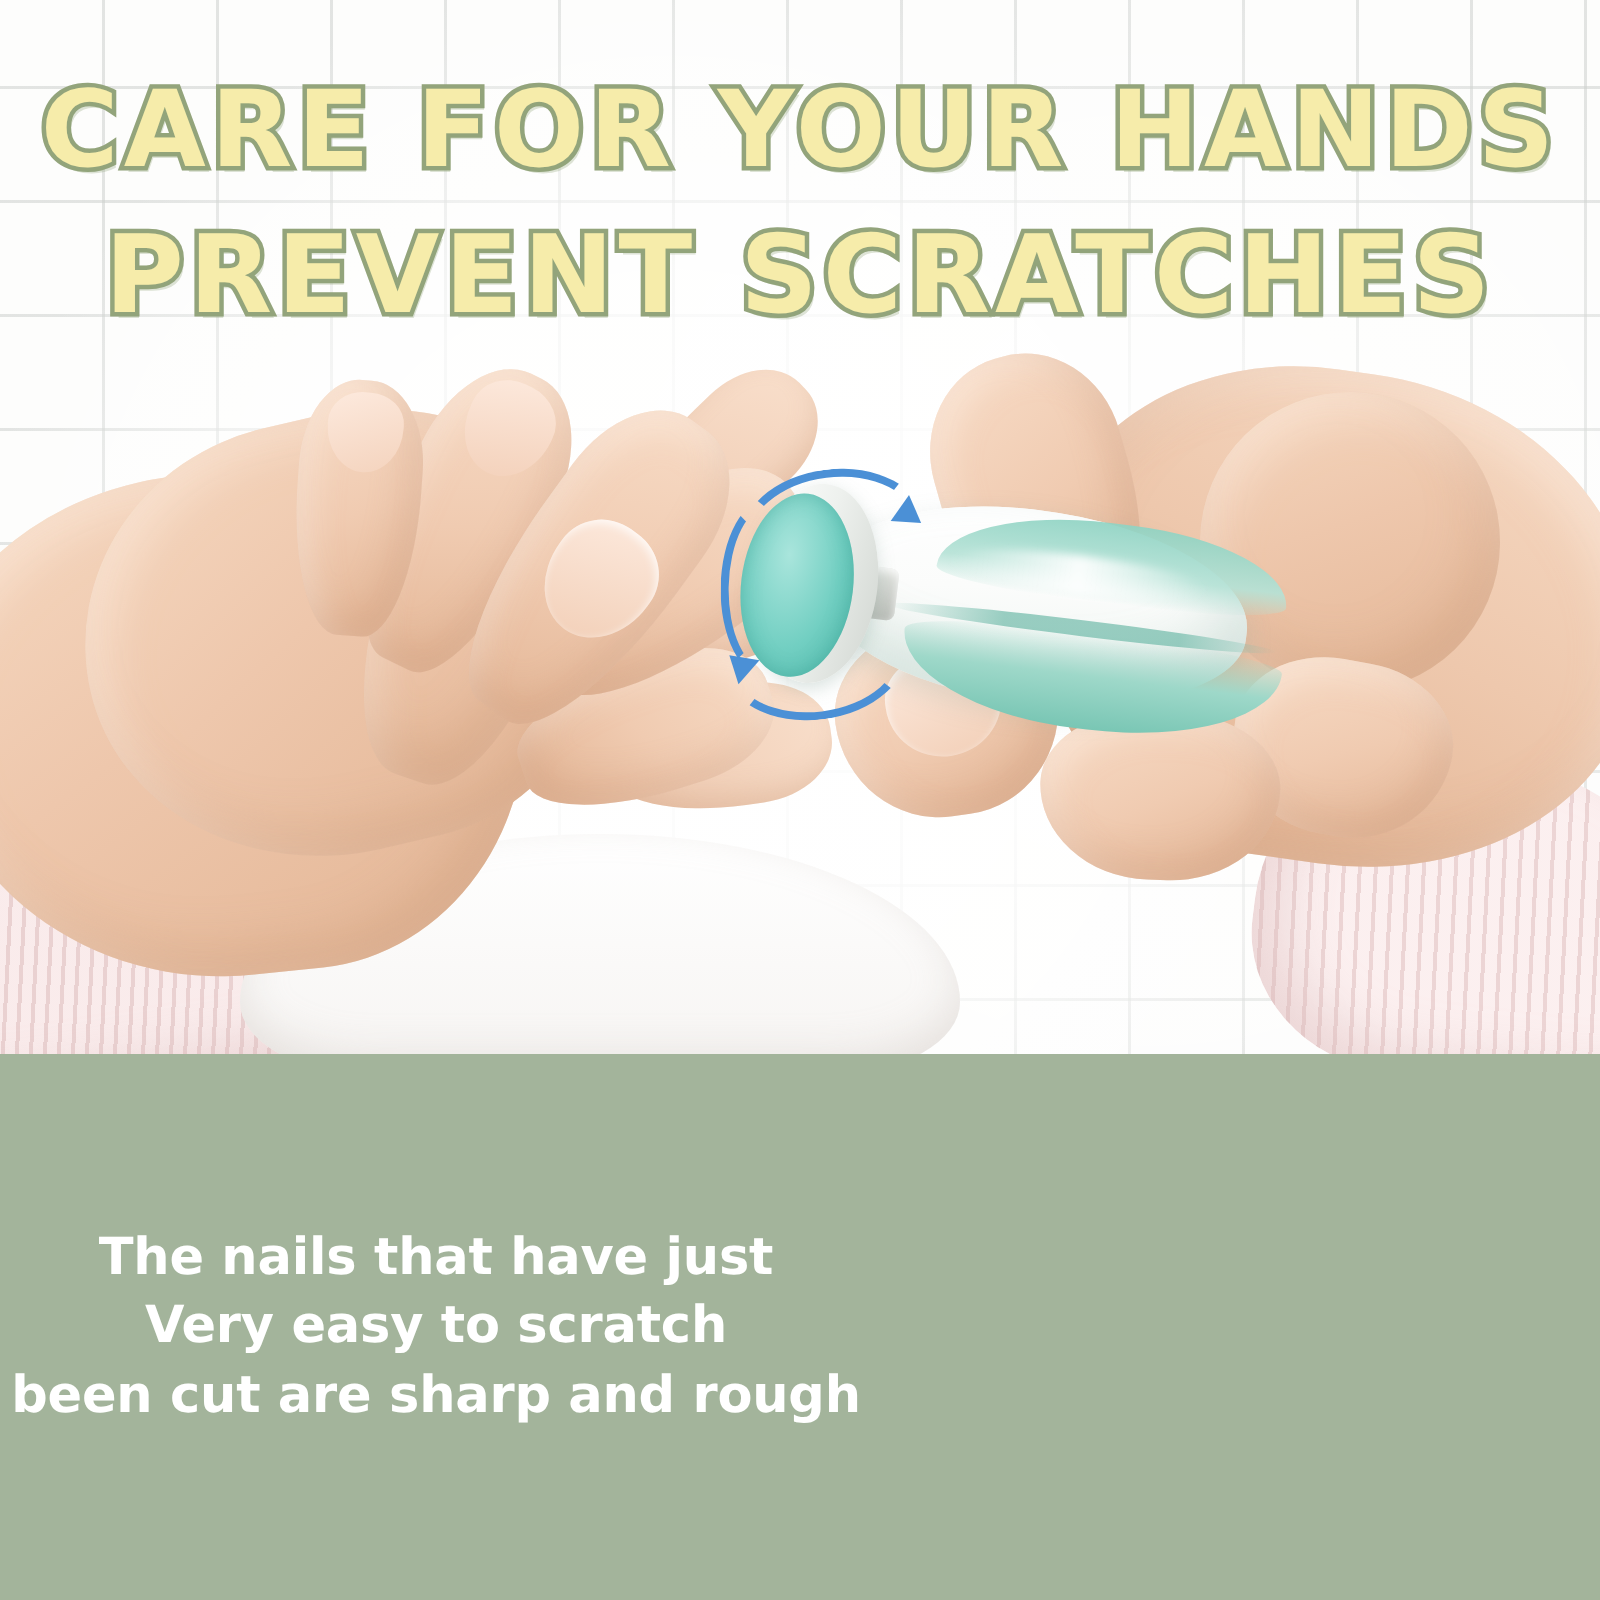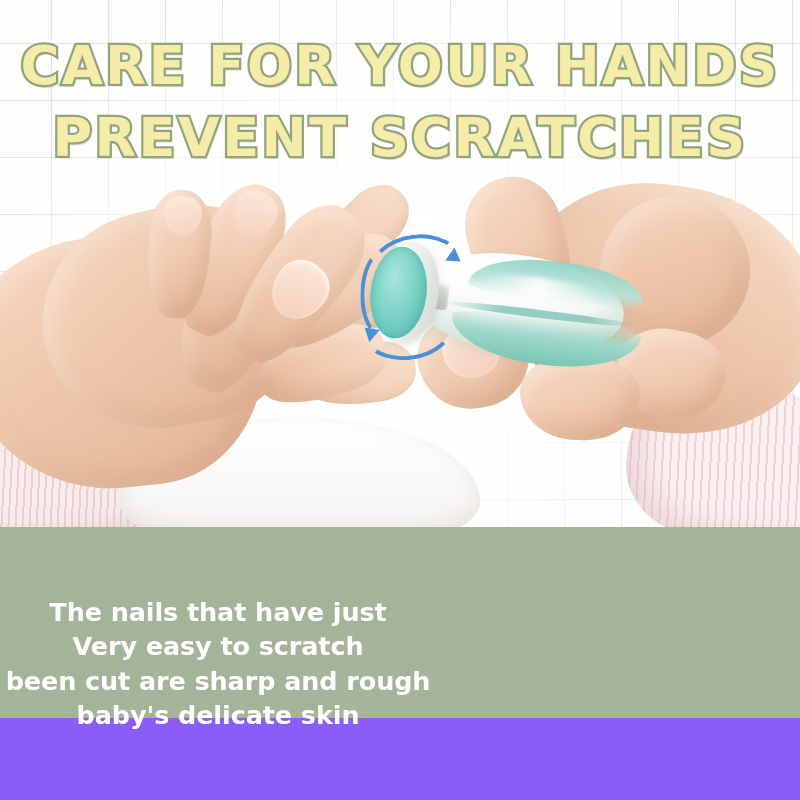--- a/index.html
+++ b/index.html
@@ -3,21 +3,21 @@
 <meta charset="utf-8">
 <style>
   html,body{margin:0;padding:0;}
   body{
     width:800px;height:800px;overflow:hidden;
     font-family:"Liberation Sans", sans-serif;
     background:#ffffff;
   }
   .poster{
     position:relative;width:800px;height:800px;overflow:hidden;
-    background:#8b5cf6;
+    background:#7f1d1d;
   }
 
   
   .scene{
     position:absolute;left:0;top:0;width:800px;height:527px;
     overflow:hidden;
     background:#fdfdfc;
   }
   .grid{
     position:absolute;inset:0;
@@ -286,21 +286,21 @@
     border-color:transparent transparent transparent #4b90d6;transform:rotate(-6deg);}
   .arrow-h{
     position:absolute;width:0;height:0;
     border-left:8px solid transparent;border-right:8px solid transparent;
   }
   .arrow-1{left:80px;top:8px;border-bottom:13px solid #4b90d6;transform:rotate(118deg);}
   .arrow-2{left:4px;top:92px;border-bottom:13px solid #4b90d6;transform:rotate(-56deg);}
 
   
   .panel{
-    position:absolute;left:0;top:527px;width:800px;height:191px;
+    position:absolute;left:0;top:527px;width:800px;height:273px;
     background:#a3b49b;
   }
   .panel-copy{
     position:absolute;left:18px;top:0;width:400px;height:273px;
     display:flex;flex-direction:column;align-items:center;justify-content:center;
     gap:2px;
     text-align:center;
   }
   .panel-copy .ln{
     color:#ffffff;
@@ -382,18 +382,17 @@
     </div>
 
   </div>
 
   <div class="panel">
 
     <div class="panel-copy">
       <span class="ln">The nails that have just</span>
       <span class="ln">Very easy to scratch</span>
       <span class="ln">been cut are sharp and rough</span>
-      <span class="ln">baby's delicate skin</span>
     </div>
 
   </div>
 
 </div>
 
 </body></html>

